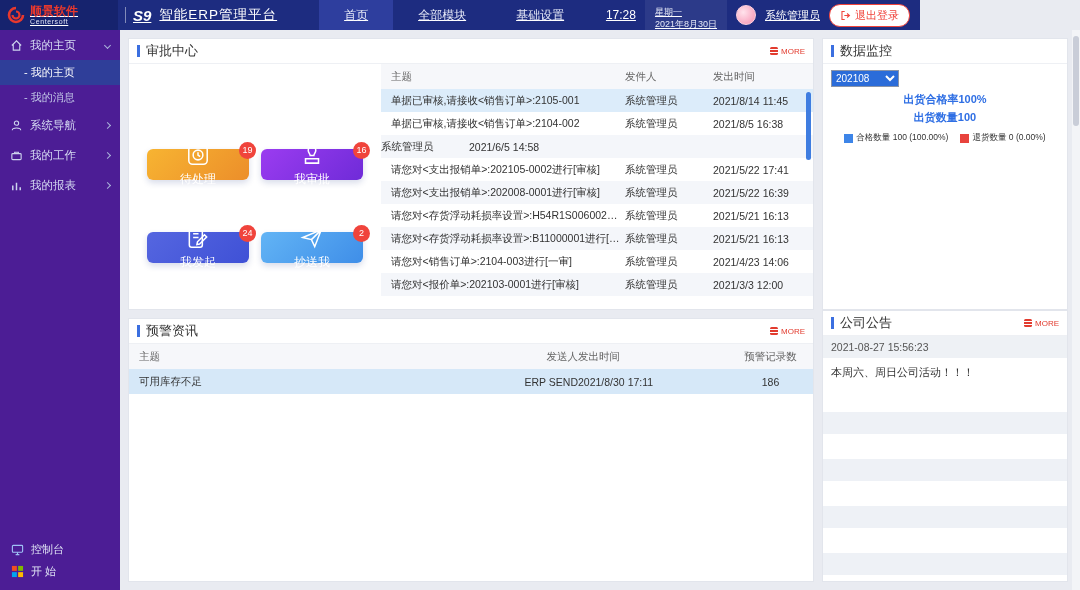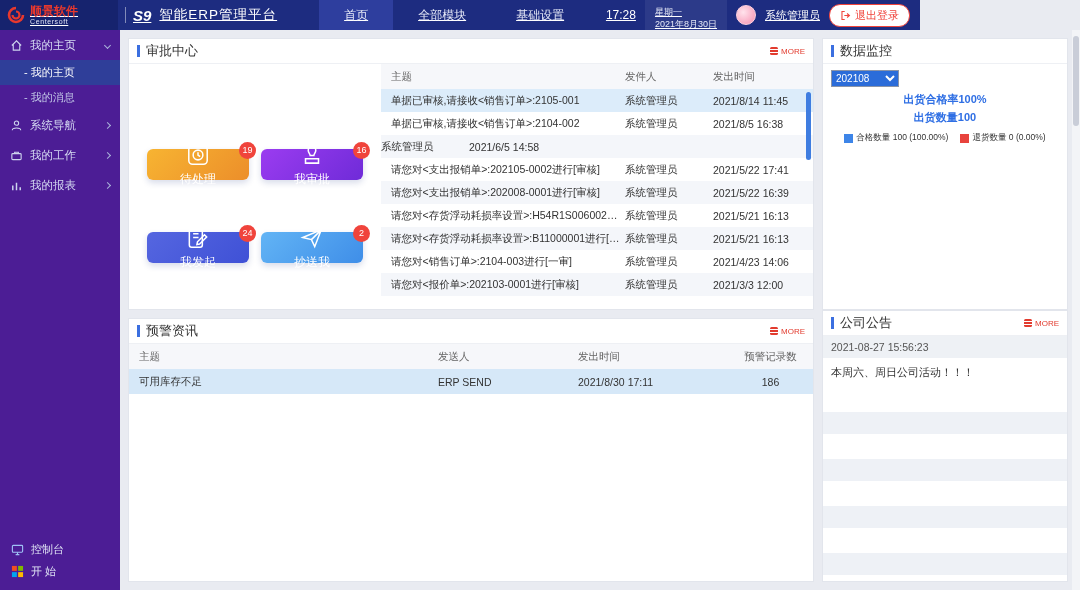--- a/index.html
+++ b/index.html
@@ -80,21 +80,21 @@
   .c-sender { width: 88px; flex: none; }
   .c-time { width: 100px; flex: none; }
   .arow.sel { background: #dcecfa; }
   .arow.alt { background: #f4f6fa; }
   .a-scroll { position: absolute; right: 2px; top: 28px; width: 5px; height: 68px; background: #3f7de0; border-radius: 3px; cursor: pointer; }
 
   
   .wrow { display: flex; height: 25px; align-items: center; font-size: 10.5px; flex: none; }
   .wrow.head { background: #f6f7fa; color: #666; }
   .w-subj { flex: 1; padding-left: 10px; min-width: 0; }
-  .w-sender { width: 140px; flex: none; }
+  .w-sender { width: 140px; flex: none; text-align: right; }
   .w-time { width: 150px; flex: none; }
   .w-count { width: 85px; flex: none; text-align: center; }
   .wrow.data { background: #d6e8f8; cursor: pointer; }
 
   
   .monitor-body { flex: 1; display: flex; flex-direction: column; padding: 6px 8px 8px; min-height: 0; }
   select.period { width: 68px; height: 17px; font-size: 10px; background: #2b6cd9; color: #fff;
     border: 1px solid #8a94a8; cursor: pointer; }
   .m-lines { text-align: center; color: #2f6fe4; font-weight: bold; font-size: 11px; line-height: 1.65; margin-top: 3px; }
   .donut-wrap { position: relative; flex: 1; min-height: 110px; }

